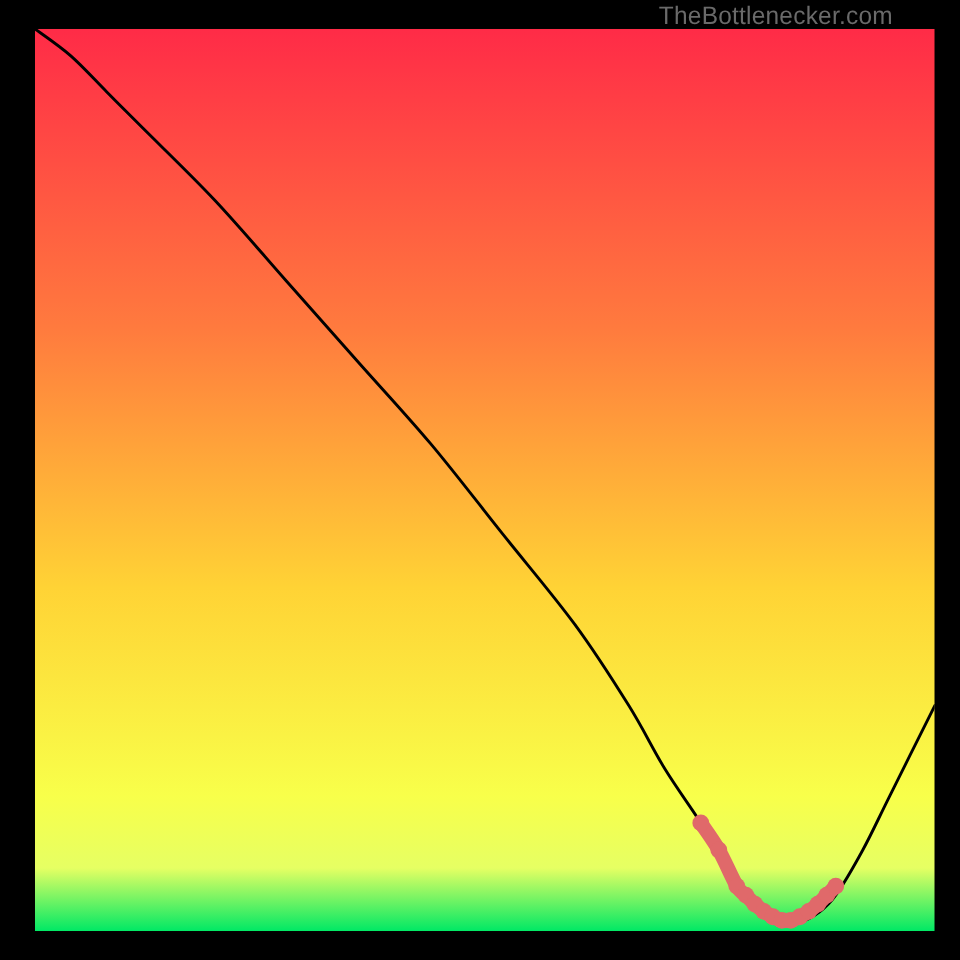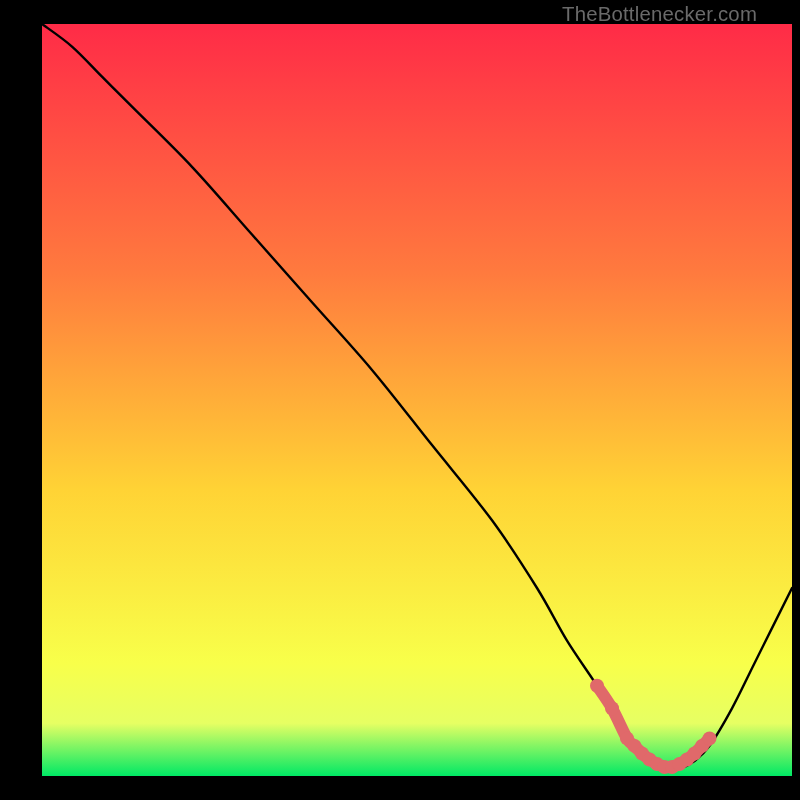--- a/index.html
+++ b/index.html
@@ -5,21 +5,21 @@
   html, body {
     margin: 0;
     padding: 0;
     width: 800px;
     height: 800px;
     background: #000;
     overflow: hidden;
   }
   .frame {
     position: absolute;
-    left: 16px;
+    left: 3px;
     top: 0;
     width: 770px;
     height: 800px;
     background: #000;
   }
   .plot {
     position: absolute;
     left: 26px;
     top: 24px;
     width: 750px;

